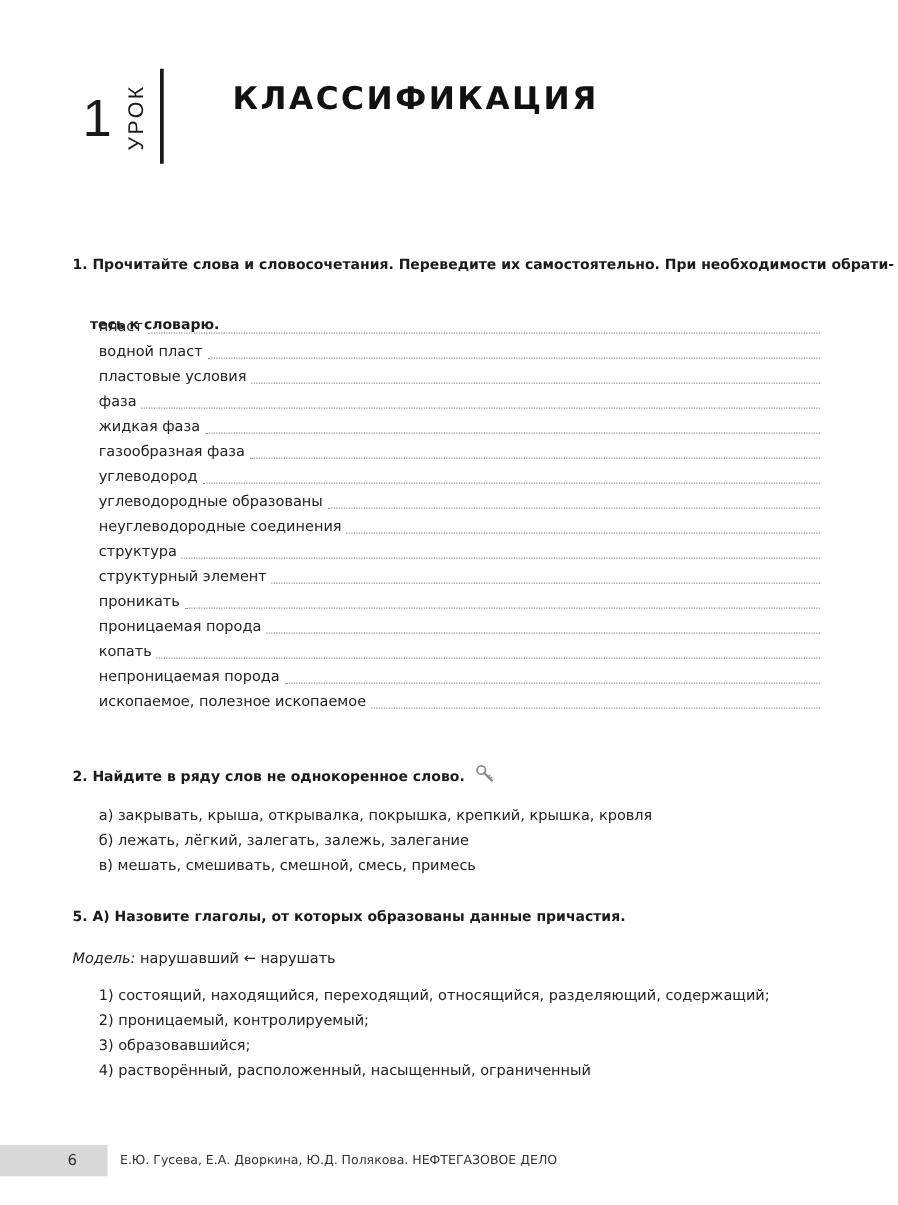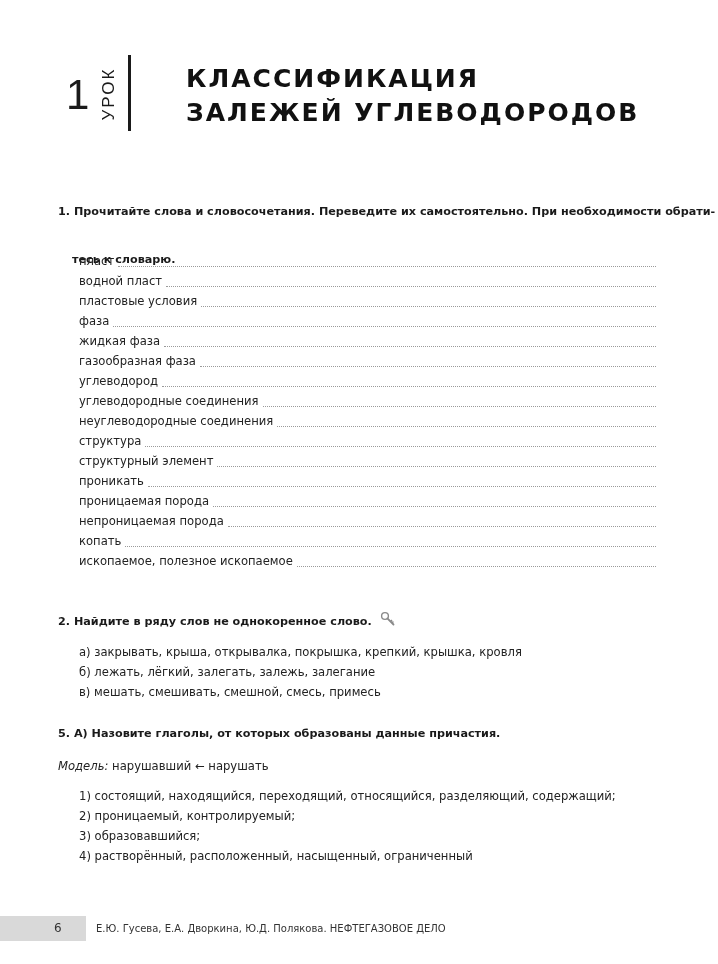--- a/index.html
+++ b/index.html
@@ -71,21 +71,20 @@
 <body>
 
 <div class="header">
   <div class="lesson-num">1</div>
   <div class="lesson-word">
     <span>УРОК</span>
   </div>
   <div class="header-divider"></div>
   <div class="title">
     <div>КЛАССИФИКАЦИЯ</div>
-    <div>ЗАЛЕЖЕЙ  УГЛЕВОДОРОДОВ</div>
   </div>
 </div>
 
 <div class="task-head" style="top:204px;">
   <div>1. Прочитайте слова и словосочетания. Переведите их самостоятельно. При необходимости обрати-</div>
   <div class="indent">тесь к словарю.</div>
 </div>
 
 <div class="vocab" id="vocab-list">
     <div class="vocab-row">
@@ -110,21 +109,21 @@
     </div>
     <div class="vocab-row">
       <span class="term">газообразная фаза</span>
       <span class="leader"></span>
     </div>
     <div class="vocab-row">
       <span class="term">углеводород</span>
       <span class="leader"></span>
     </div>
     <div class="vocab-row">
-      <span class="term">углеводородные соединения</span>
+      <span class="term">углеводородные образованы</span>
       <span class="leader"></span>
     </div>
     <div class="vocab-row">
       <span class="term">неуглеводородные соединения</span>
       <span class="leader"></span>
     </div>
     <div class="vocab-row">
       <span class="term">структура</span>
       <span class="leader"></span>
     </div>
@@ -134,25 +133,25 @@
     </div>
     <div class="vocab-row">
       <span class="term">проникать</span>
       <span class="leader"></span>
     </div>
     <div class="vocab-row">
       <span class="term">проницаемая порода</span>
       <span class="leader"></span>
     </div>
     <div class="vocab-row">
-      <span class="term">непроницаемая порода</span>
+      <span class="term">копать</span>
       <span class="leader"></span>
     </div>
     <div class="vocab-row">
-      <span class="term">копать</span>
+      <span class="term">непроницаемая порода</span>
       <span class="leader"></span>
     </div>
     <div class="vocab-row">
       <span class="term">ископаемое, полезное ископаемое</span>
       <span class="leader"></span>
     </div>
   </div>
 
 <div class="task-head" style="top:611px;text-align:center;">
   <span>2. Найдите в ряду слов не однокоренное слово.</span>

